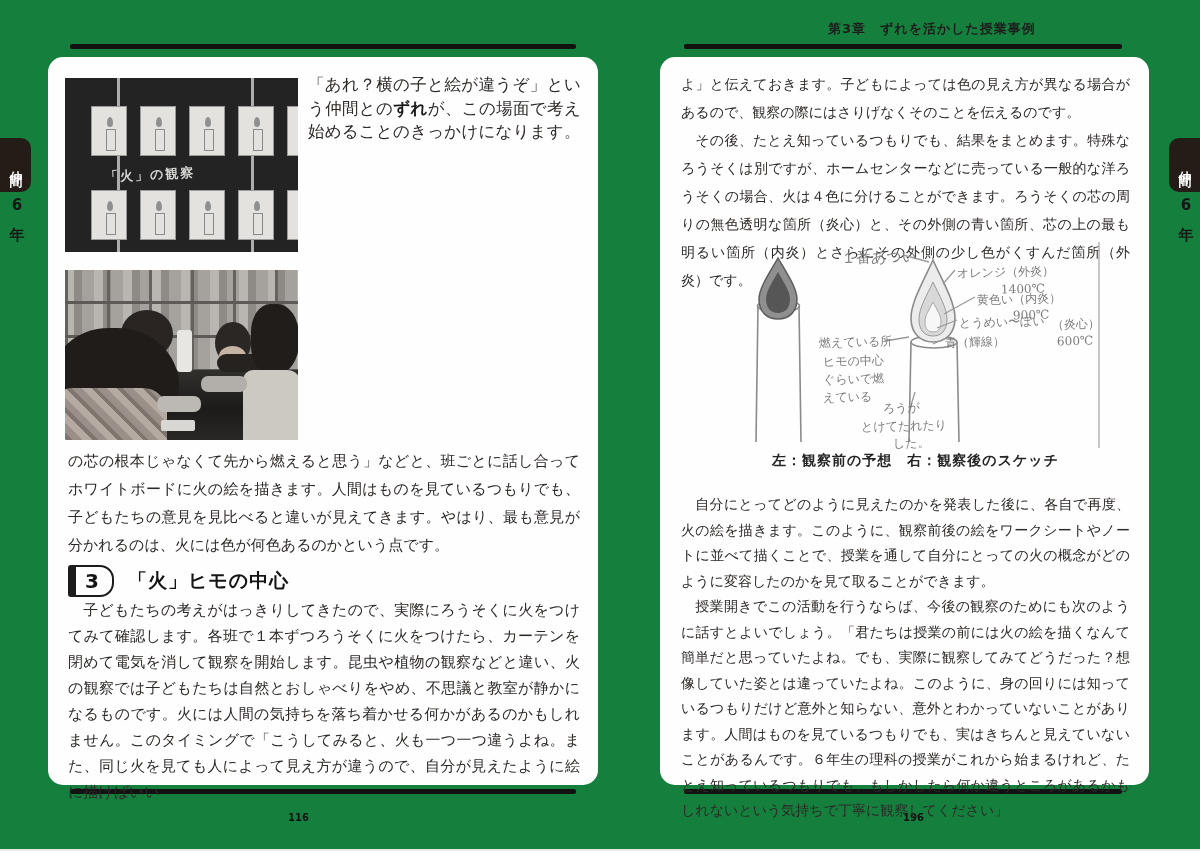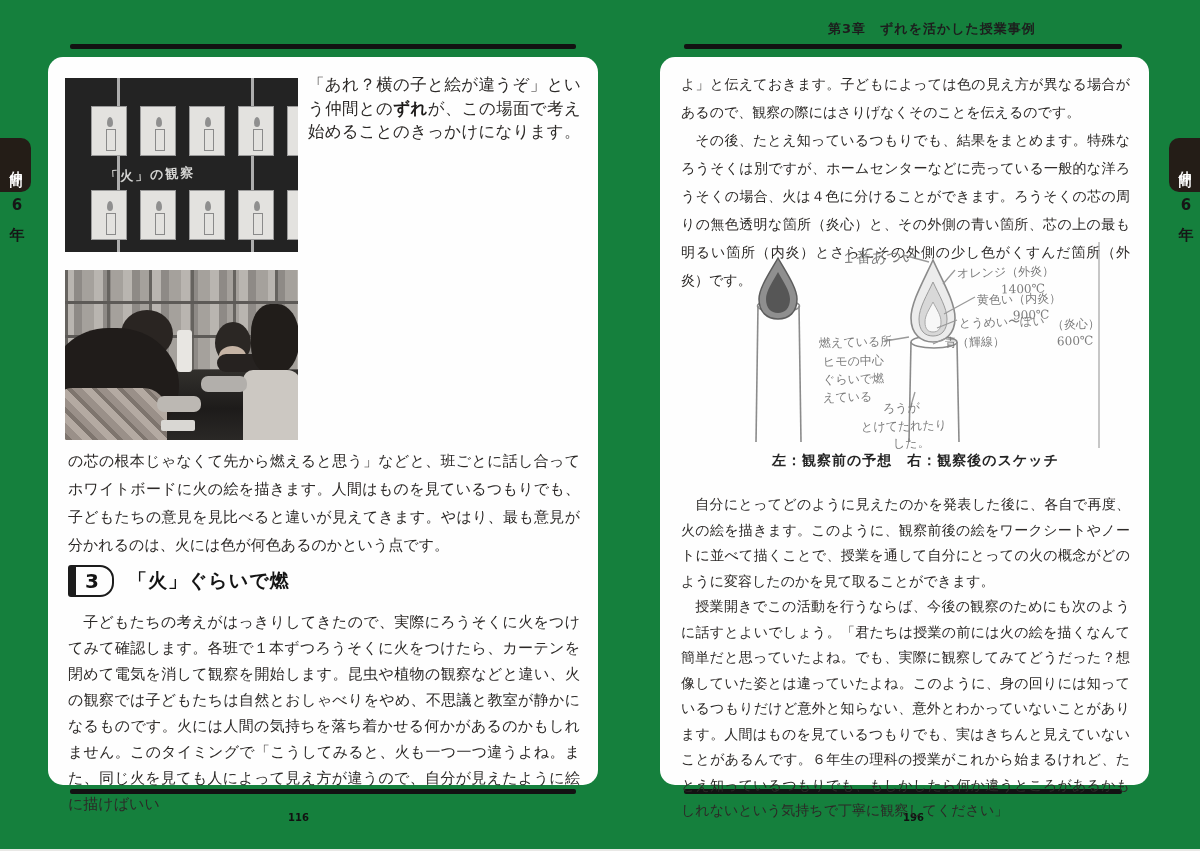--- a/index.html
+++ b/index.html
@@ -43,21 +43,21 @@
   .photo2 { top:213px; height:170px; }
   .col-text { position:absolute; left:260px; top:16px; width:273px; }
   .col-text p { font-size:16.5px; line-height:23.5px; letter-spacing:0.2px; }
   .cont-text { position:absolute; left:20px; top:390px; width:512px; }
   .cont-text p { font-size:15px; line-height:28px; }
   .section-head { position:absolute; left:20px; top:508px; width:512px; display:flex; align-items:center; gap:14px; }
   .num-box { display:inline-block; border:2px solid #1c1c1c; border-left:8px solid #1c1c1c;
              border-radius:3px 14px 14px 3px; padding:2px 13px 2px 9px;
              font-family:"DejaVu Sans","Liberation Sans",sans-serif; font-weight:bold; font-size:20px; color:#141414; }
   .sec-title { font-family:"DejaVu Sans","Liberation Sans",sans-serif; font-weight:bold; font-size:19px; color:#141414; letter-spacing:1px; }
-  .sec-text { position:absolute; left:20px; top:552px; width:512px; }
+  .sec-text { position:absolute; left:20px; top:540px; width:512px; }
   .sec-text p { font-size:15px; line-height:26px; }
 
   
   .r-top { position:absolute; left:21px; top:13px; width:449px; }
   .r-top p { font-size:14px; line-height:28px; }
   .r-bottom { position:absolute; left:21px; top:435px; width:449px; }
   .r-bottom p { font-size:14px; line-height:25.5px; }
   .figure { position:absolute; left:35px; top:185px; width:420px; height:208px; }
   .figure svg { position:absolute; left:0; top:0; }
   .annot { position:absolute; font-size:12px; color:#7c7c7c; white-space:nowrap;
@@ -166,21 +166,21 @@
     <div class="col-text">
         <p>「あれ？横の子と絵が違うぞ」という仲間との<b>ずれ</b>が、この場面で考え始めることのきっかけになります。</p>
       </div>
 
     <div class="cont-text">
         <p>の芯の根本じゃなくて先から燃えると思う」などと、班ごとに話し合ってホワイトボードに火の絵を描きます。人間はものを見ているつもりでも、子どもたちの意見を見比べると違いが見えてきます。やはり、最も意見が分かれるのは、火には色が何色あるのかという点です。</p>
       </div>
 
     <div class="section-head">
       <span class="num-box">3</span>
-      <span class="sec-title">「火」ぐらいで燃</span>
+      <span class="sec-title">「火」ヒモの中心</span>
     </div>
 
     <div class="sec-text">
         <p>　子どもたちの考えがはっきりしてきたので、実際にろうそくに火をつけてみて確認します。各班で１本ずつろうそくに火をつけたら、カーテンを閉めて電気を消して観察を開始します。昆虫や植物の観察などと違い、火の観察では子どもたちは自然とおしゃべりをやめ、不思議と教室が静かになるものです。火には人間の気持ちを落ち着かせる何かがあるのかもしれません。このタイミングで「こうしてみると、火も一つ一つ違うよね。また、同じ火を見ても人によって見え方が違うので、自分が見えたように絵に描けばいい</p>
       </div>
   </div>
 
   <div class="page right">
 
     <div class="r-top">

